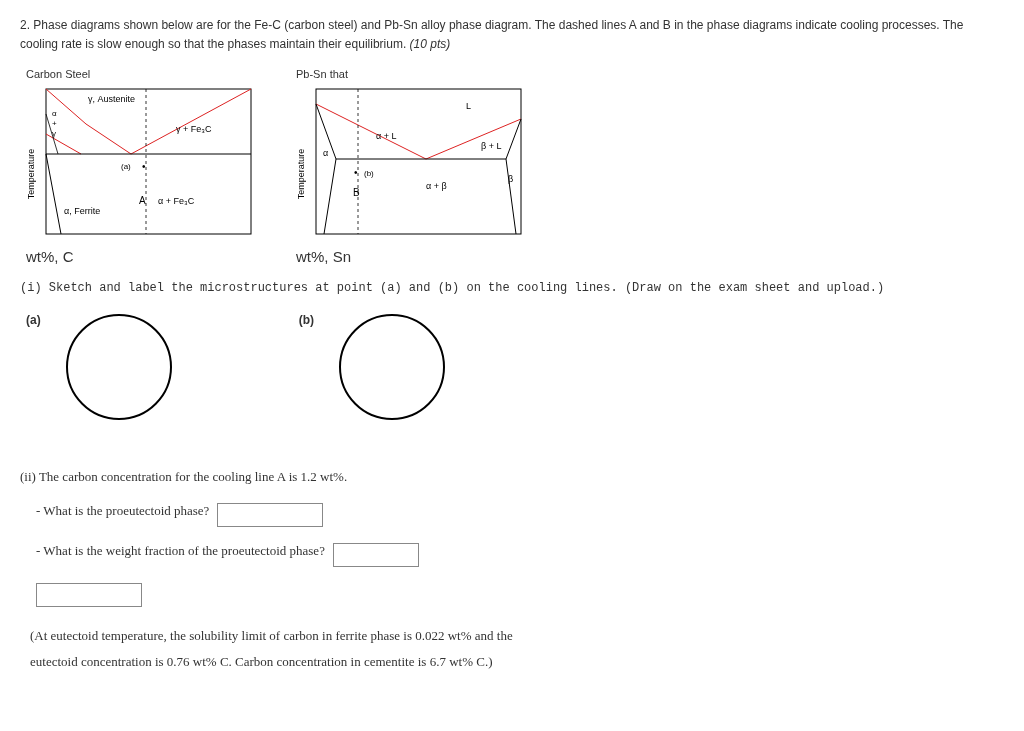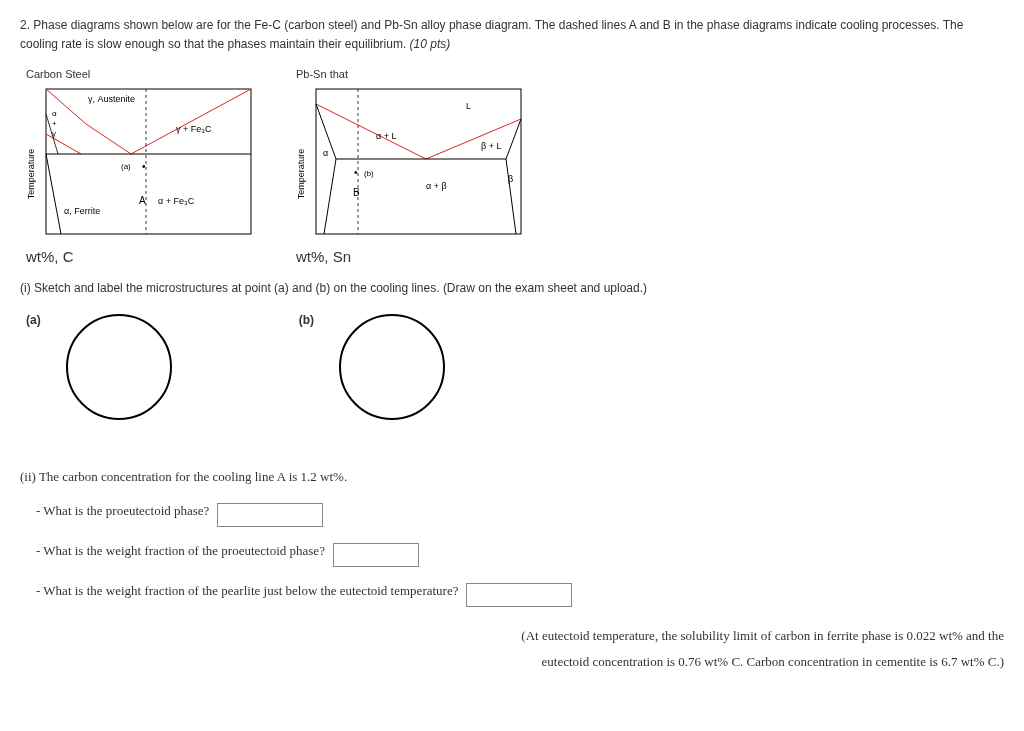--- a/index.html
+++ b/index.html
@@ -32,20 +32,21 @@
     margin-bottom: 4px;
   }
   .svg-box svg { display: block; }
   .axis-x {
     font-size: 15px;
     margin-top: 4px;
   }
   .subq {
     margin: 14px 0 8px 0;
     line-height: 1.6;
+    font-family: Liberation Mono, monospace;
   }
   .sketch-row {
     display: flex;
     gap: 120px;
     margin-left: 6px;
     margin-bottom: 40px;
   }
   .sketch-item {
     display: flex;
     align-items: flex-start;
@@ -66,21 +67,20 @@
   .fill-box {
     border: 1px solid #888;
     height: 20px;
     width: 100px;
     background: #fff;
   }
   .fill-box.small { width: 80px; }
   .context {
     margin: 0 0 4px 10px;
     line-height: 2.0;
-    text-align: right;
   }
 </style>
 </head>
 <body>
 
 <div class="question-text">
   <span>2.</span>
   <span>Phase diagrams shown below are for the Fe-C (carbon steel) and Pb-Sn alloy phase diagram. The dashed lines A and B in the phase diagrams indicate cooling processes. The cooling rate is slow enough so that the phases maintain their equilibrium.</span>
   <span class="italic">(10 pts)</span>
 </div>
@@ -184,20 +184,19 @@
   <span>- What is the proeutectoid phase?</span>
   <input class="fill-box" type="text" style="">
 </div>
 
 <div class="fill-line serif">
   <span>- What is the weight fraction of the proeutectoid phase?</span>
   <input class="fill-box small" type="text" style="">
 </div>
 
 <div class="fill-line serif">
-  <span>- What is the weight fraction of the pearlite just below the eutectoid temperature?</span>
   <input class="fill-box" type="text" style="">
 </div>
 
 <div class="serif context">
   <div>(At eutectoid temperature, the solubility limit of carbon in ferrite phase is 0.022 wt% and the</div>
   <div>eutectoid concentration is 0.76 wt% C. Carbon concentration in cementite is 6.7 wt% C.)</div>
 </div>
 
 </body></html>

